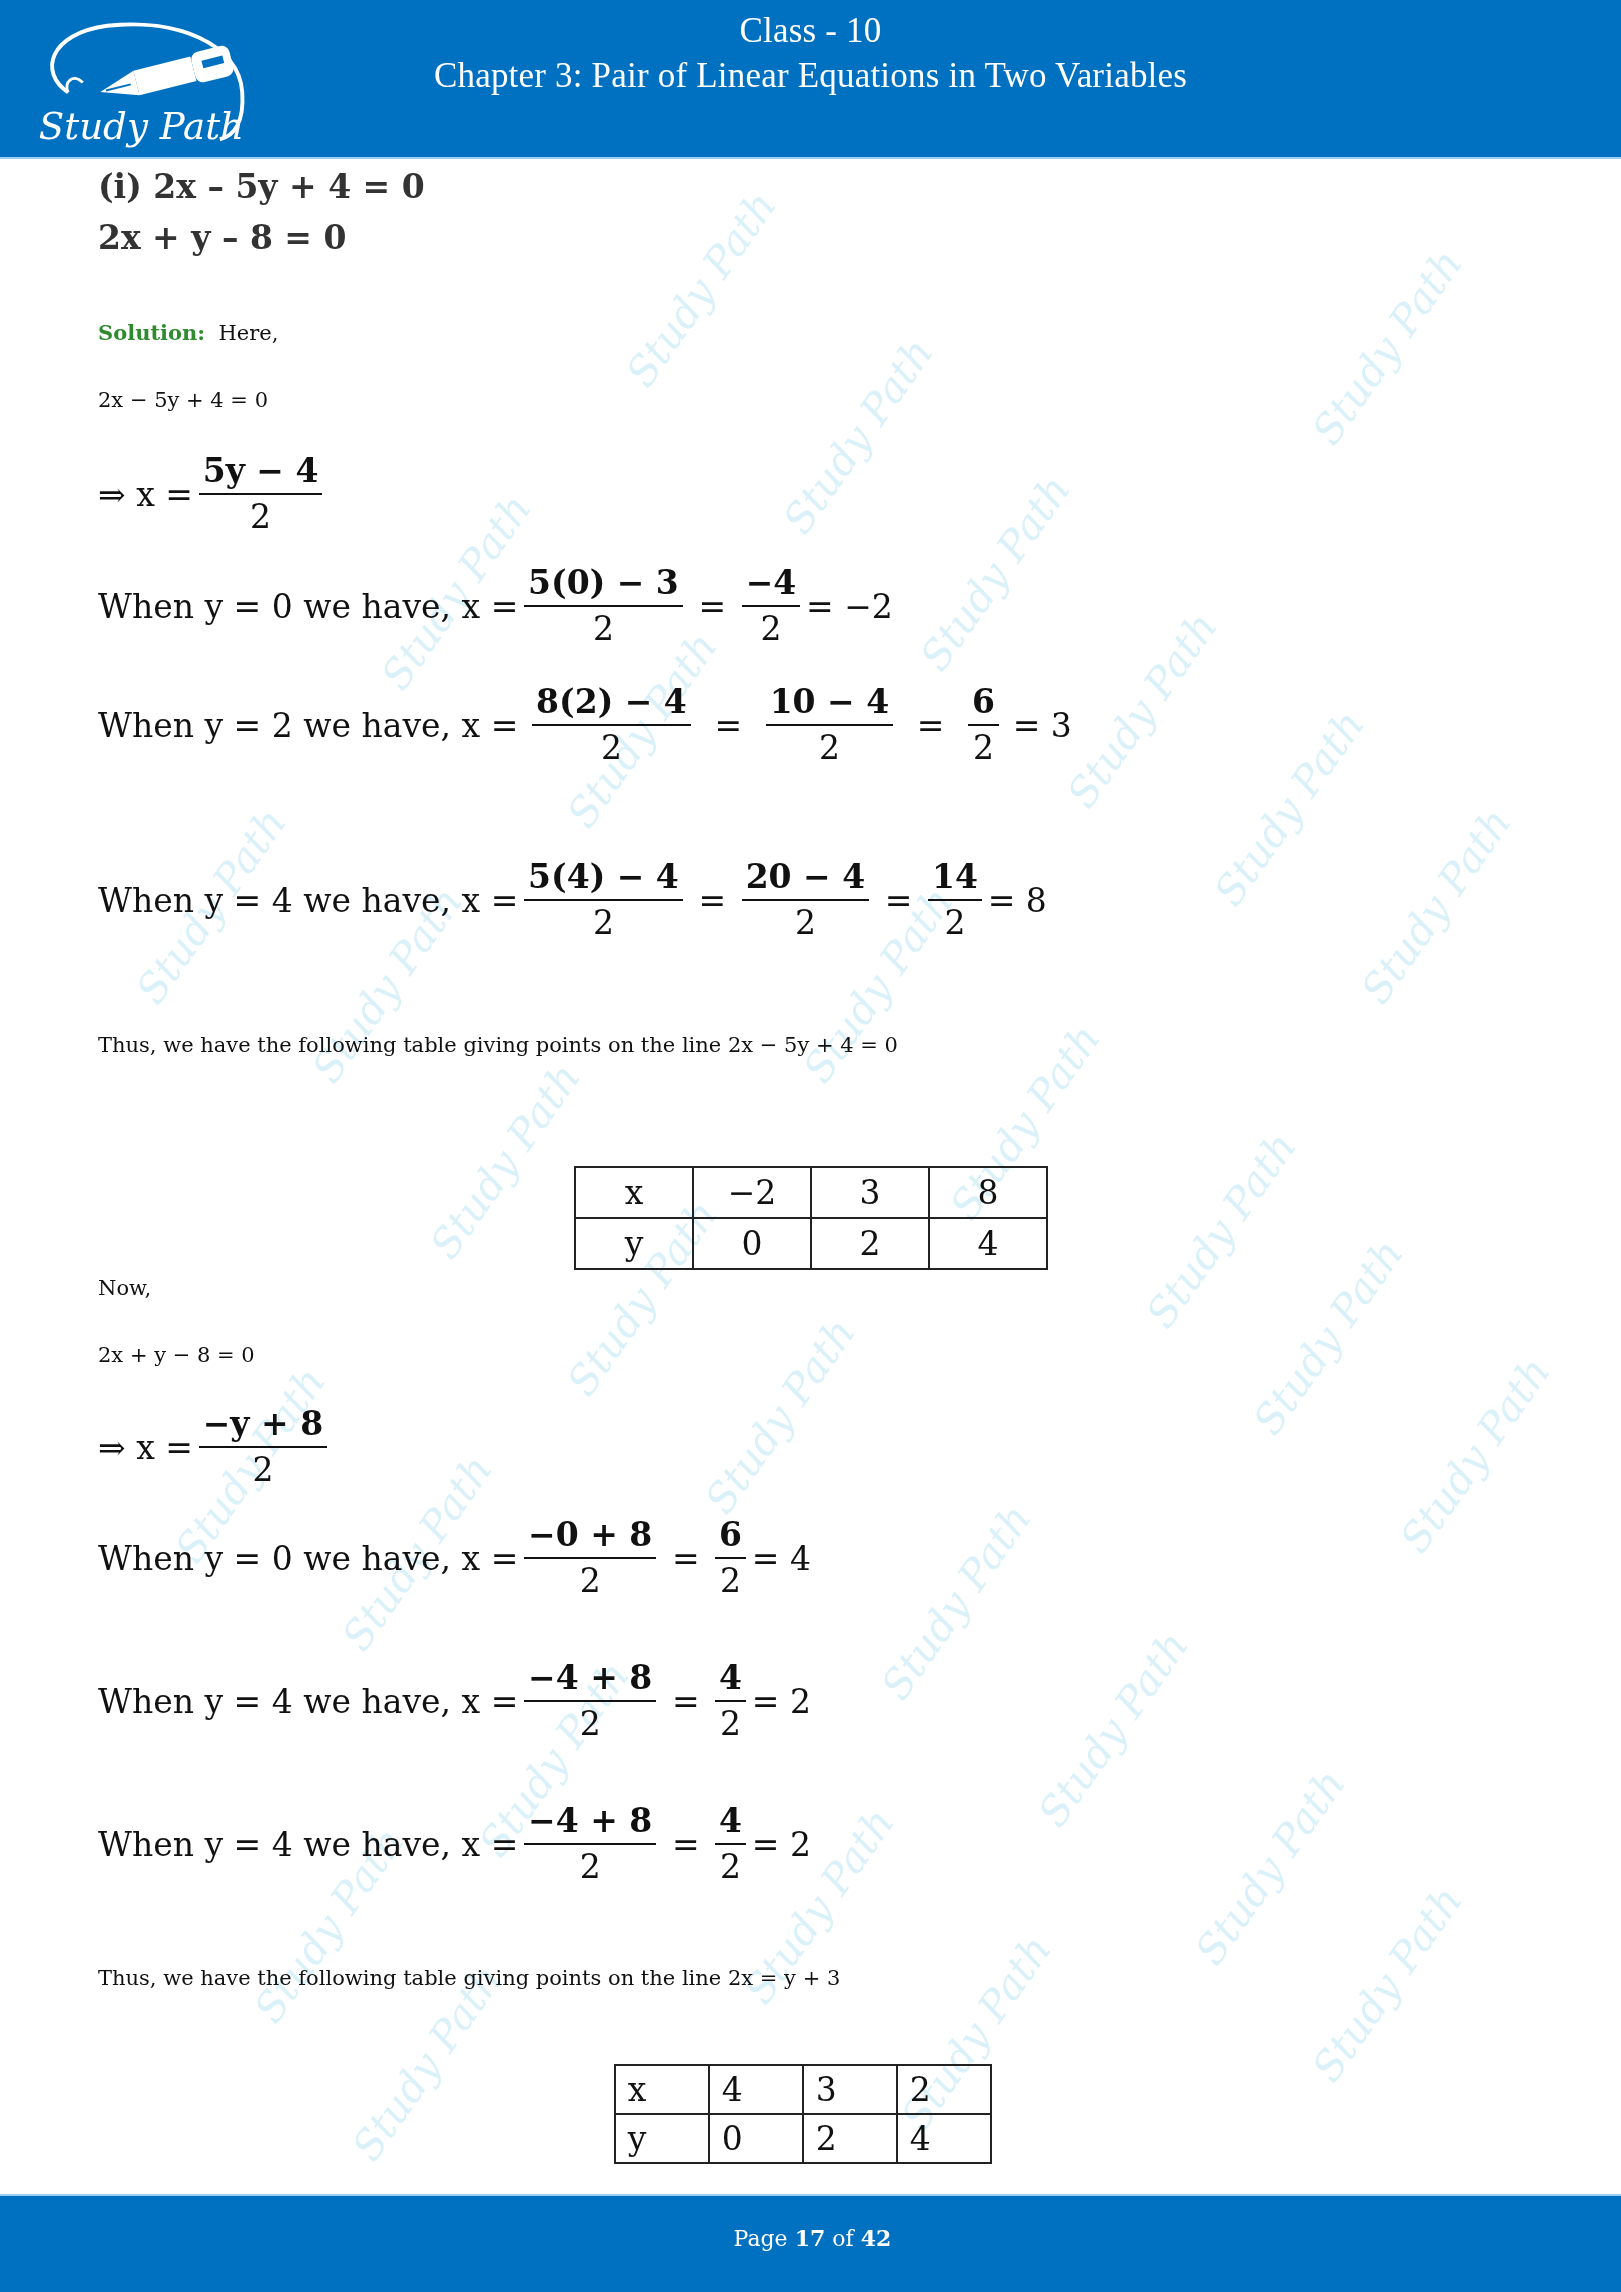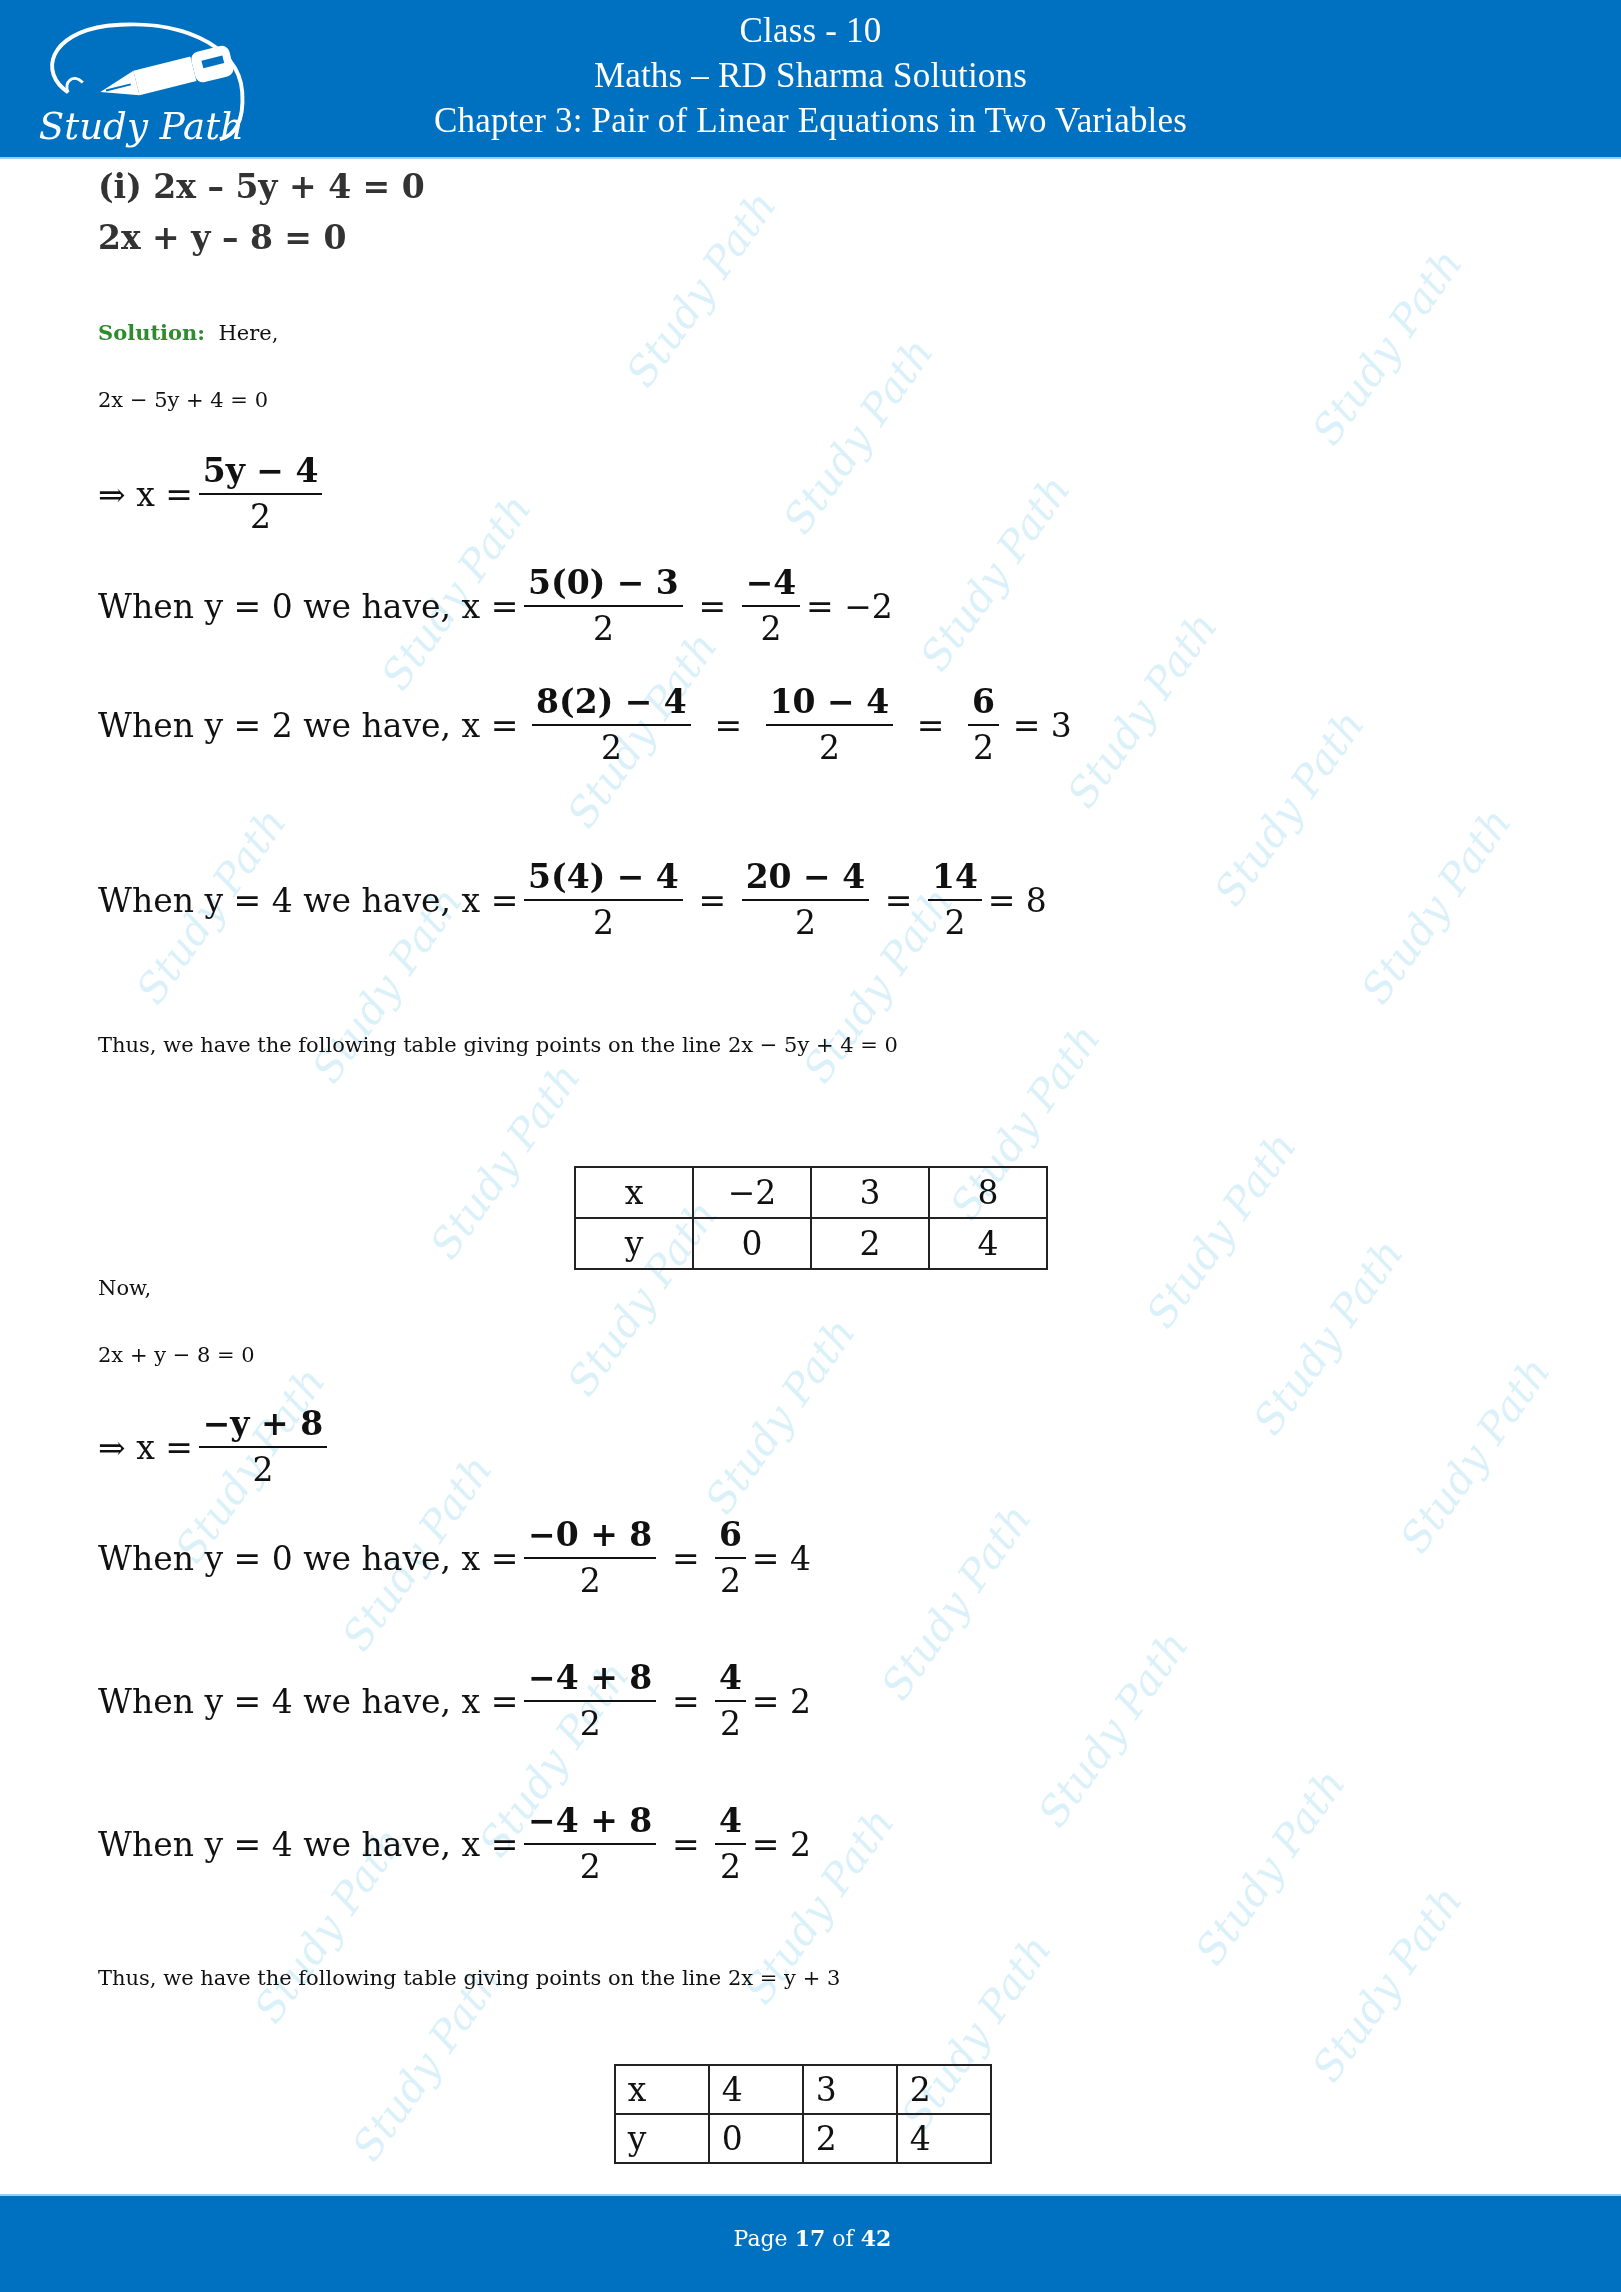--- a/index.html
+++ b/index.html
@@ -56,21 +56,20 @@
       <rect x="110" y="55" width="60" height="26" fill="#fff"></rect>
       <rect x="170" y="52" width="40" height="32" rx="8" fill="#fff"></rect>
       <rect x="180" y="62" width="22" height="8" fill="#0070C0"></rect>
       <polygon points="110,55 110,81 72,68" fill="#fff"></polygon>
       <line x1="78" y1="68" x2="104" y2="68" stroke="#0070C0" stroke-width="2"></line>
     </g>
     <text x="10" y="128" fill="#fff" font-family="DejaVu Serif, serif" font-style="italic" font-size="38">Study Path</text>
   </svg>
   <div class="header-lines">
     <div>Class - 10</div>
-    <div>Maths – RD Sharma Solutions</div>
     <div>Chapter 3: Pair of Linear Equations in Two Variables</div>
   </div>
 </div>
 
 <div>
   <div class="watermark" style="left:588px;top:265px;">Study Path</div>
   <div class="watermark" style="left:1274px;top:323px;">Study Path</div>
   <div class="watermark" style="left:745px;top:412px;">Study Path</div>
   <div class="watermark" style="left:343px;top:568px;">Study Path</div>
   <div class="watermark" style="left:882px;top:549px;">Study Path</div>

